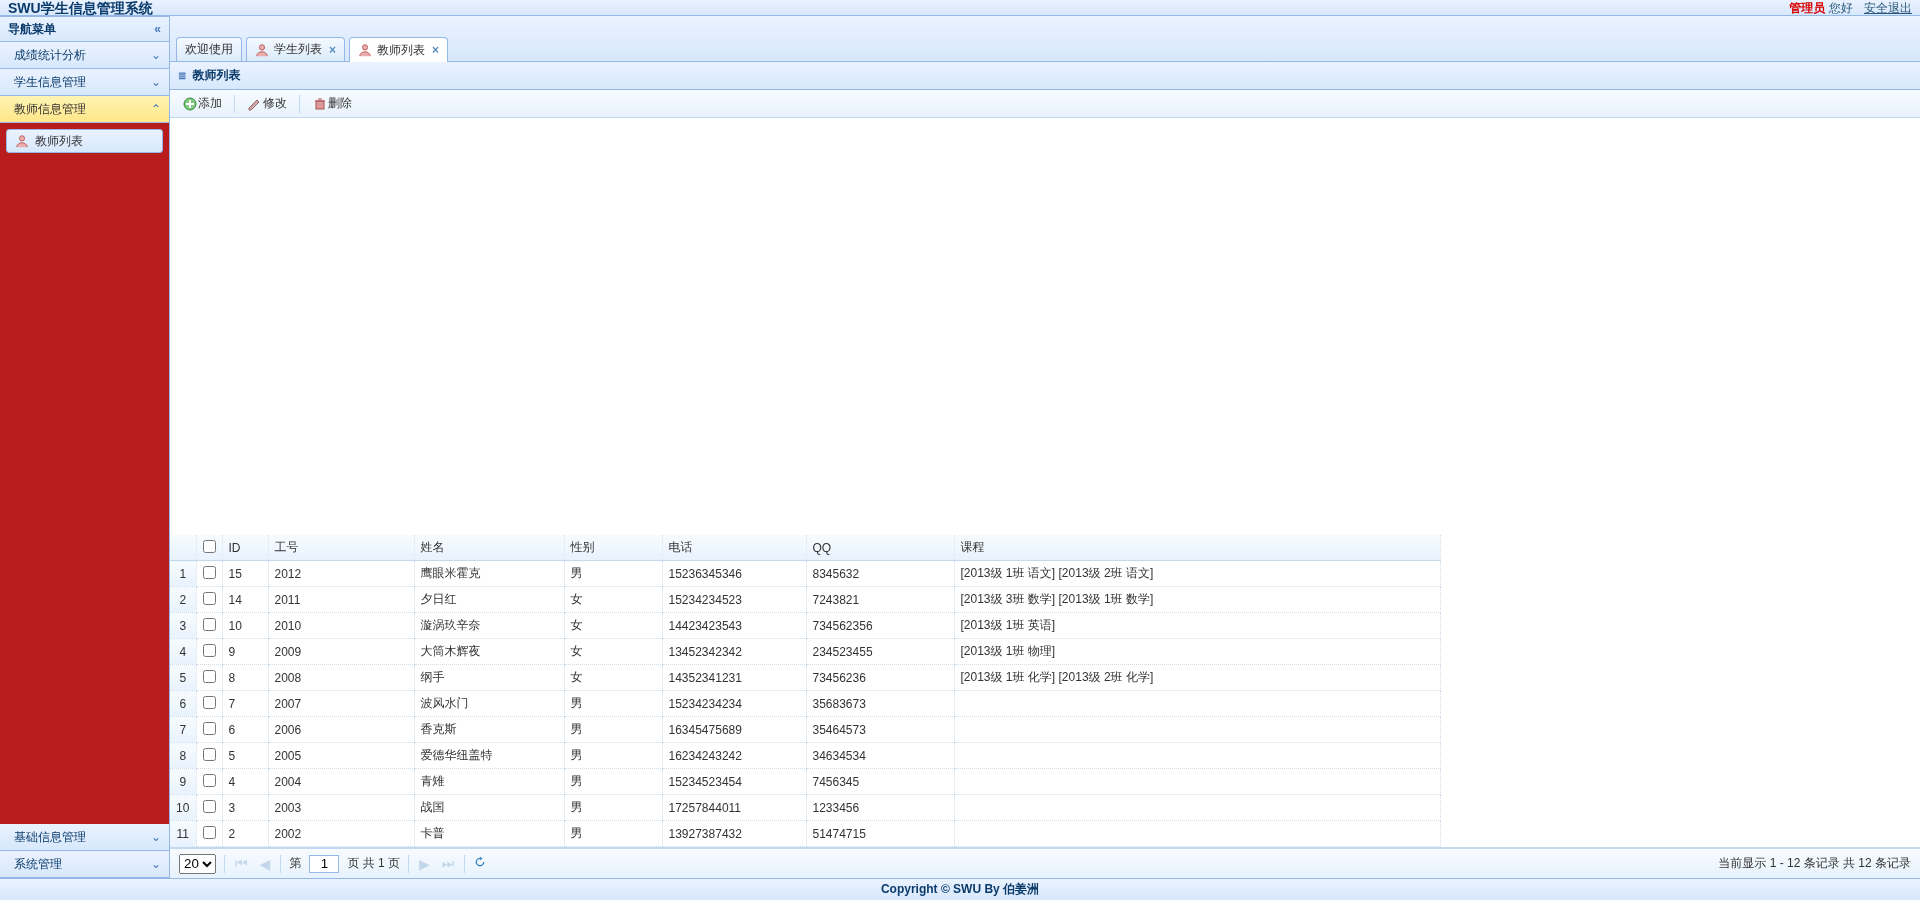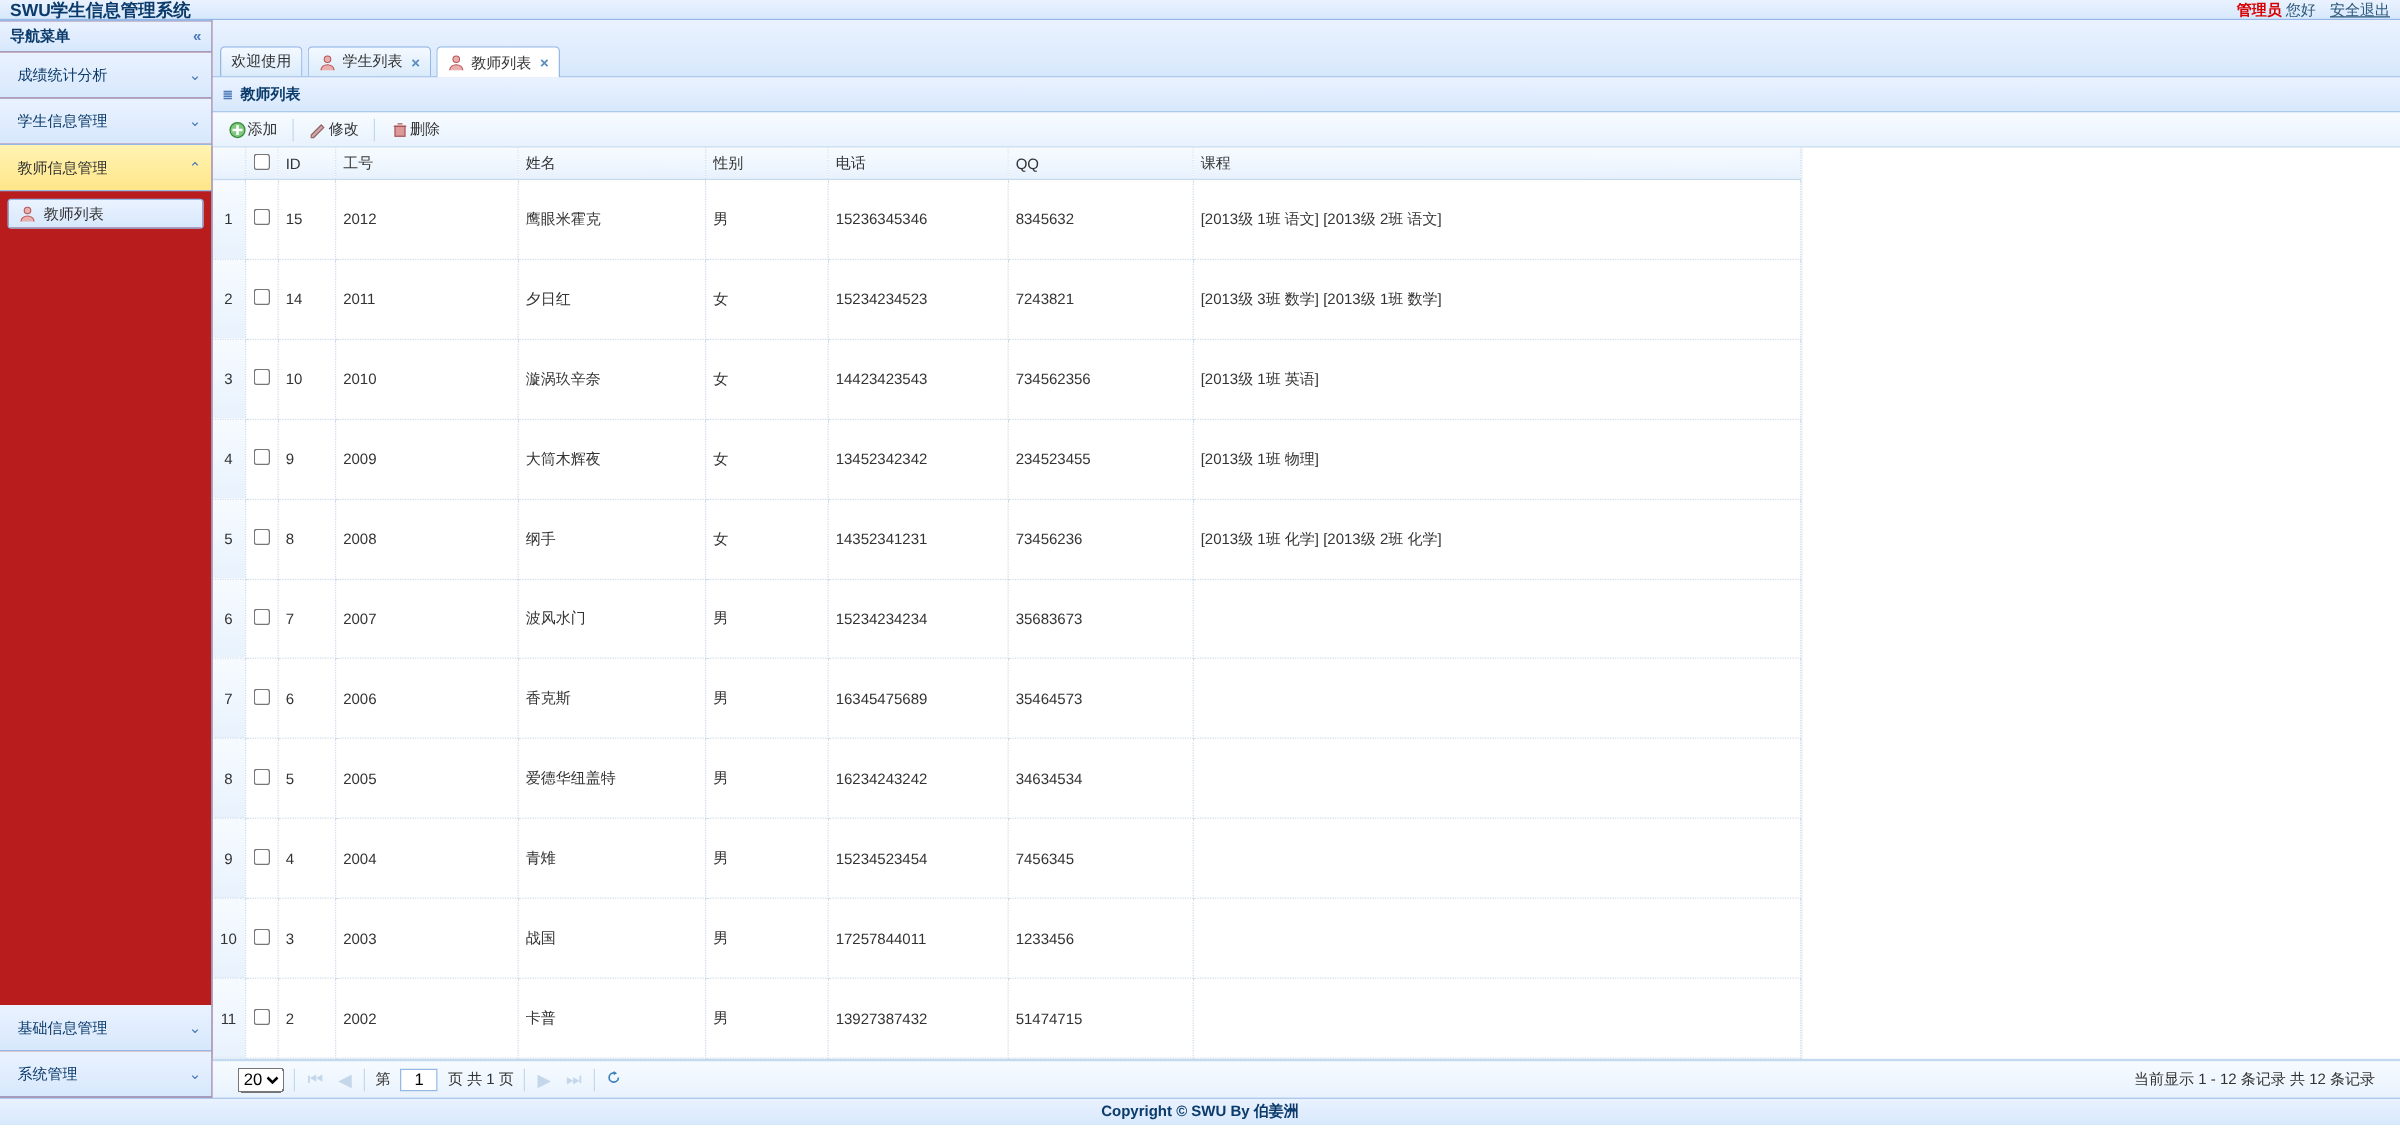--- a/index.html
+++ b/index.html
@@ -6,21 +6,21 @@
 body { font-family: Arial, "Microsoft YaHei", sans-serif; font-size: 12px; color: #333; background: #fff; overflow: hidden; }
 .app-header { height: 16px; background: linear-gradient(#eaf2ff,#d7e8fc); border-bottom: 1px solid #95b8e7; display: flex; align-items: flex-start; padding: 0 8px; color: #0b3b6b; font-size: 14px; font-weight: bold; gap: 11px; }
 .app-header .spacer { flex: 1; }
 .app-header .right { font-size: 12px; font-weight: normal; color: #2b587a; }
 .app-header .right .admin { color: #d80000; font-weight: bold; }
 .app-header .right .logout { text-decoration: underline; margin-left: 8px; cursor: pointer; }
 .layout { display: flex; height: calc(100vh - 28px - 22px); }
 .sidebar { width: 170px; border-right: 1px solid #95b8e7; display: flex; flex-direction: column; background: #b91c1c; }
 .panel-header { height: 26px; background: linear-gradient(#eaf2ff,#d7e8fc); border-top: 1px solid #95b8e7; border-bottom: 1px solid #95b8e7; display: flex; align-items: center; padding: 0 8px; font-weight: bold; color: #0b3b6b; cursor: pointer; }
 .panel-header .arrow { margin-left: auto; color: #4a7ab8; }
-.accordion-item-hdr { height: 37px; background: linear-gradient(#eaf2ff,#d7e8fc); border-bottom: 1px solid #95b8e7; display: flex; align-items: center; padding: 0 22px 0 14px; color: #0b3b6b; cursor: pointer; position: relative; }
+.accordion-item-hdr { height: 27px; background: linear-gradient(#eaf2ff,#d7e8fc); border-bottom: 1px solid #95b8e7; display: flex; align-items: center; padding: 0 22px 0 14px; color: #0b3b6b; cursor: pointer; position: relative; }
 .accordion-item-hdr.first { border-top: none; }
 .accordion-item-hdr .caret { position: absolute; right: 8px; color: #4a7ab8; }
 .accordion-item-hdr.active { background: linear-gradient(#fff4b3,#ffe68a); color: #333; }
 .accordion-body { flex: 1; overflow: auto; padding: 6px; }
 .tree-node { border: 1px solid #95b8e7; background: linear-gradient(#eaf2ff,#d7e8fc); border-radius: 3px; height: 24px; display: flex; align-items: center; gap: 6px; padding: 0 8px; cursor: pointer; }
 .user-icon { width: 14px; height: 14px; display: inline-block; }
 .user-icon svg { width: 14px; height: 14px; }
 .bottom-panels { }
 .main { flex: 1; display: flex; flex-direction: column; border-left: none; overflow: hidden; }
 .tabs-bar { height: 46px; background: linear-gradient(#eaf2ff,#d7e8fc); border-bottom: 1px solid #95b8e7; display: flex; align-items: flex-end; padding: 0 6px; gap: 4px; }
@@ -28,35 +28,35 @@
 .tab.active { background: #fff; height: 25px; margin-bottom: -1px; }
 .tab .close { color: #5b8dbd; font-weight: bold; margin-left: 2px; }
 .tab .ticon { width: 14px; height: 14px; }
 .content-panel { flex: 1; display: flex; flex-direction: column; border: none; }
 .panel-title-row { height: 28px; border-bottom: 1px solid #95b8e7; background: linear-gradient(#eaf2ff,#d7e8fc); display: flex; align-items: center; padding: 0 8px; font-weight: bold; color: #0b3b6b; gap: 6px; }
 .collapse-icon { font-size: 10px; color: #4a7ab8; }
 .toolbar { height: 28px; background: linear-gradient(#f7fbff,#e8f2fd); border-bottom: 1px solid #c3d9f0; display: flex; align-items: center; padding: 0 6px; gap: 4px; }
 .tool-btn { display: flex; align-items: center; gap: 0; padding: 2px 6px; border-radius: 3px; cursor: pointer; }
 .tool-sep { width: 1px; height: 18px; background: #c3d9f0; margin: 0 2px; }
 .icon-svg { width: 16px; height: 16px; }
-.grid-wrap { flex: 1; display: flex; overflow: auto; border-bottom: 1px solid #c3d9f0; }
+.grid-wrap { flex: 1; display: flex; overflow: auto; border-bottom: 1px solid #c3d9f0; align-items: flex-end; }
 table.grid { border-collapse: collapse; table-layout: fixed; }
 table.grid th, table.grid td { border-right: 1px dotted #cfdcea; border-bottom: 1px dotted #cfdcea; padding: 4px 6px; text-align: left; white-space: nowrap; overflow: hidden; text-overflow: ellipsis; font-size: 12px; }
 table.grid th { background: linear-gradient(#f7fbff,#e8f2fd); font-weight: normal; color: #333; height: 24px; border-bottom: 1px solid #c3d9f0; }
 table.grid .rownum { width: 26px; text-align: center; background: linear-gradient(#f7fbff,#e8f2fd); }
 table.grid .ck { width: 26px; text-align: center; }
 .col-id { width: 46px; }
 .col-no { width: 146px; }
 .col-name { width: 150px; }
 .col-gender { width: 98px; }
 .col-phone { width: 144px; }
 .col-qq { width: 148px; }
 .col-course { width: 486px; }
 .right-filler { flex: 1; border-left: 1px solid #e6eef8; }
-.pager { height: 30px; background: linear-gradient(#f7fbff,#e8f2fd); border-top: 1px solid #c3d9f0; display: flex; align-items: center; padding: 0 20px; gap: 8px; }
+.pager { height: 30px; background: linear-gradient(#f7fbff,#e8f2fd); border-top: 1px solid #c3d9f0; display: flex; align-items: center; padding: 0 9px; gap: 8px; }
 .pager select { height: 20px; }
 .pager .sep { width: 1px; height: 18px; background: #c3d9f0; }
 .pager .nav-btn { color: #6fa3d2; padding: 2px; cursor: pointer; font-size: 14px; }
 .pager .nav-btn.disabled { color: #c4d7ea; cursor: default; }
 .pager input.page-no { width: 30px; height: 18px; border: 1px solid #95b8e7; text-align: center; }
 .pager .info { margin-left: auto; color: #333; }
 .refresh-icon svg { width: 14px; height: 14px; }
 .footer { height: 22px; background: linear-gradient(#eaf2ff,#d7e8fc); border-top: 1px solid #95b8e7; display: flex; align-items: center; justify-content: center; font-weight: bold; color: #0b3b6b; }
 input[type=checkbox] { width: 13px; height: 13px; }
 </style>

